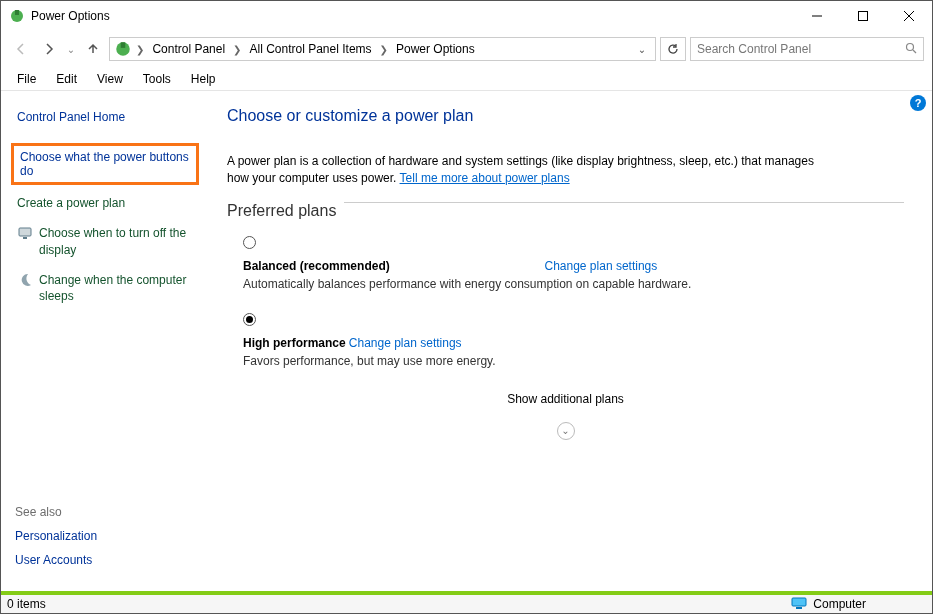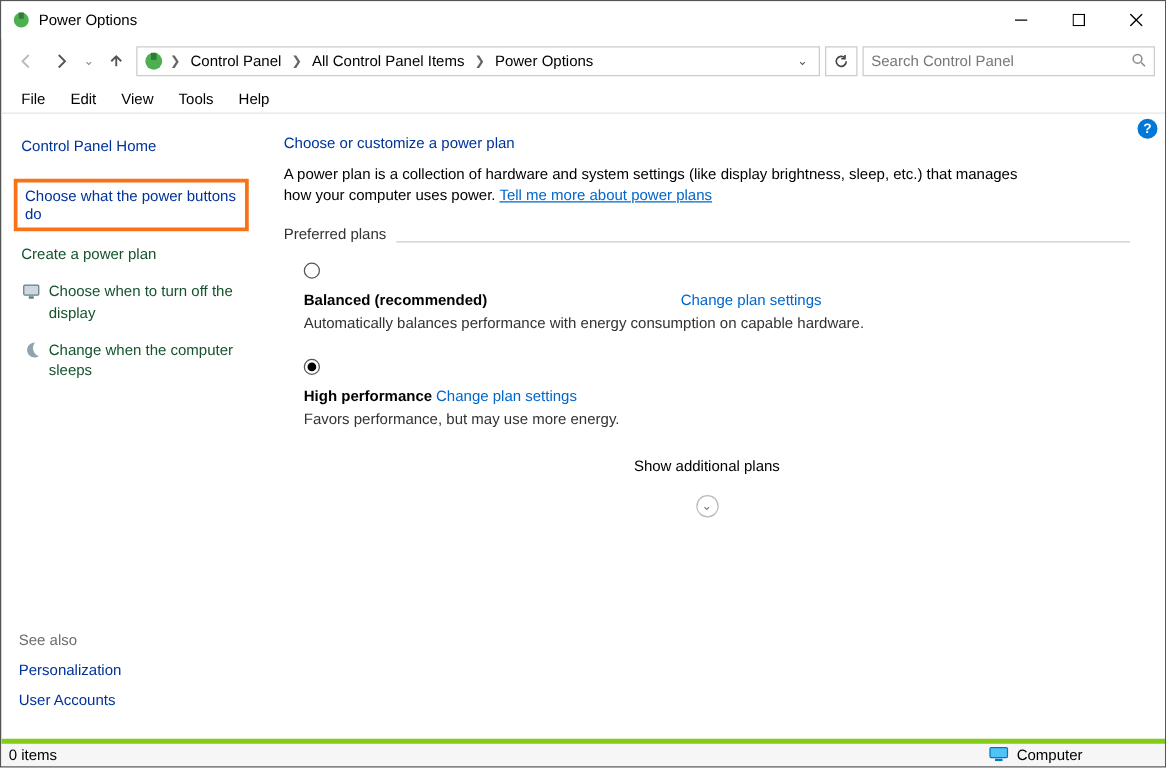--- a/index.html
+++ b/index.html
@@ -126,28 +126,28 @@
     position:relative;
   }
   .help-badge {
     position:absolute; top:4px; right:6px;
     width:16px;height:16px;border-radius:50%;
     background:#0078d7;color:#fff;
     font-weight:bold; font-size:11px;
     display:flex;align-items:center;justify-content:center;
   }
   .main h1 {
-    color:#003399; font-weight:400; font-size:12px;
-    margin-bottom:10px;
+    color:#003399; font-weight:400; font-size:16px;
+    margin-bottom:28px;
   }
   .main .desc { font-size:12px; line-height:1.45; margin-bottom:14px; max-width:600px; }
   .main .desc a { color:#0066cc; text-decoration:underline; }
   .section-label {
-    font-size:12px; color:#333;
-    display:flex; align-items:flex-end; gap:8px;
+    font-size:16px; color:#333;
+    display:flex; align-items:flex-start; gap:8px;
     margin-bottom:14px;
   }
   .section-label .line { flex:1; height:1px; background:#ccc; }
   .plan {
     display:flex; align-items:flex-start; gap:10px;
     margin-bottom:6px; padding-left:16px;flex-direction:column;
   }
   .radio {
     width:13px;height:13px;border:1px solid #555;border-radius:50%;
     margin-top:2px; flex-shrink:0; position:relative;

